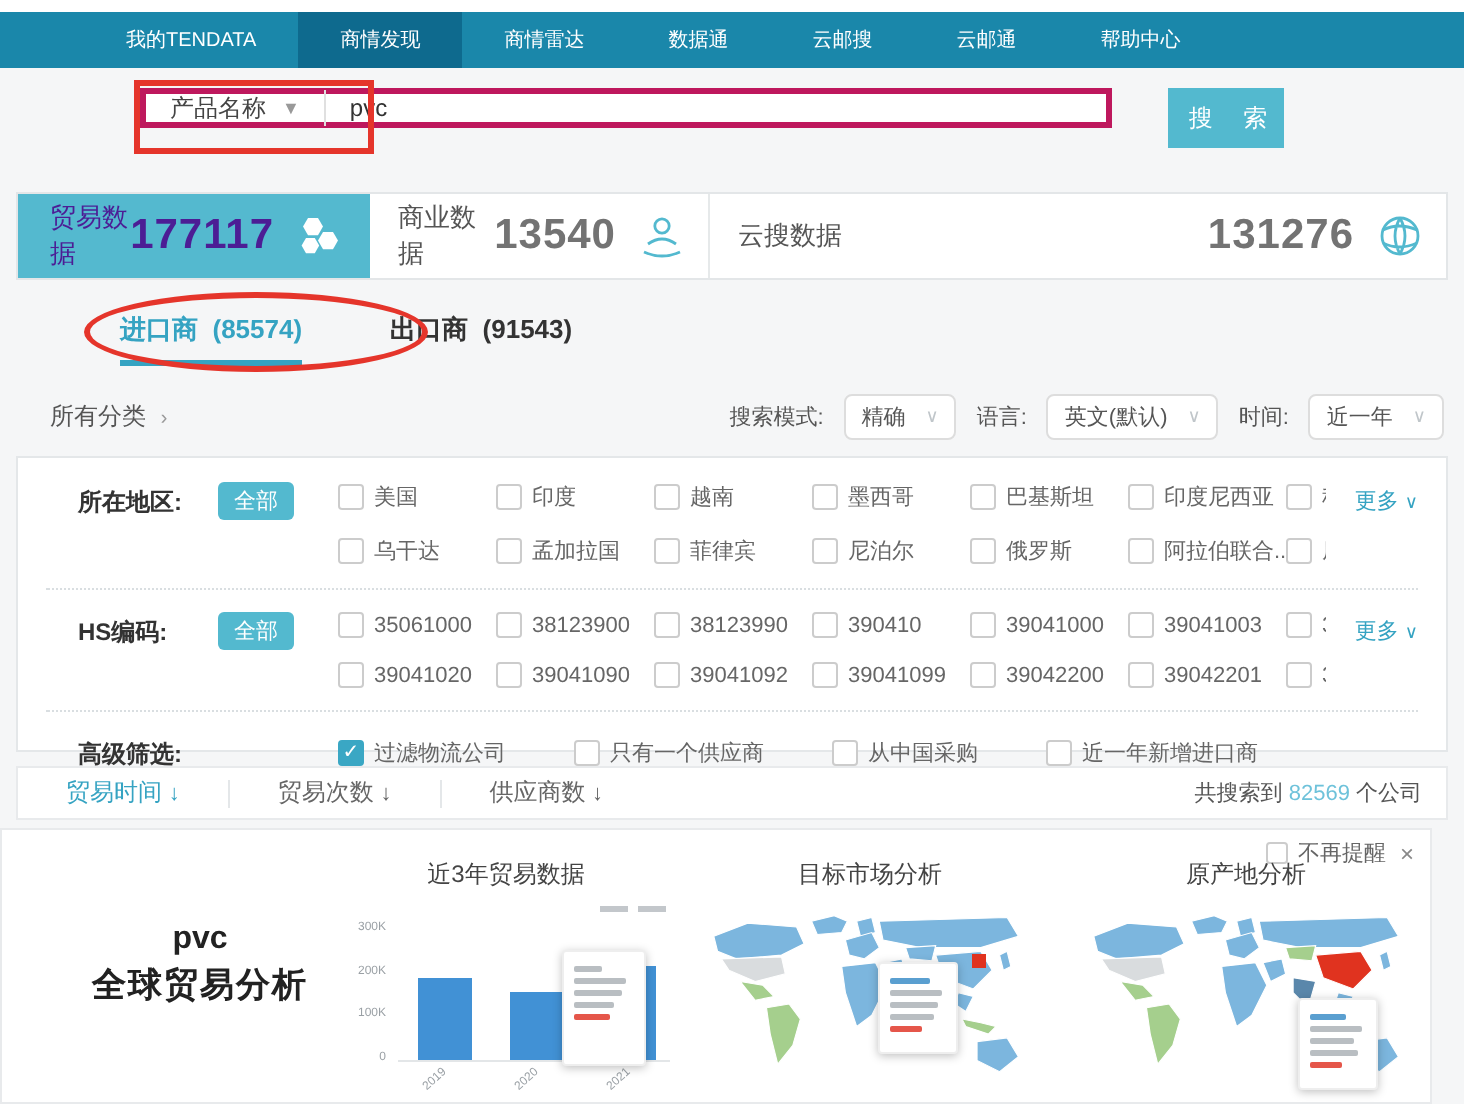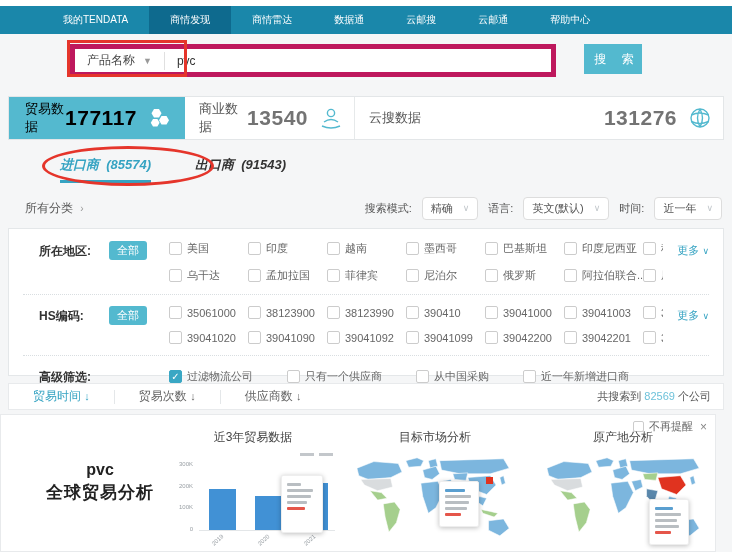--- a/index.html
+++ b/index.html
@@ -8,43 +8,43 @@
   #page { position:relative; width:732px; height:552px; background:#f5f6f7; }
 
   
   .topstrip { position:absolute; top:0; left:0; width:732px; height:6px; background:#fff; }
   .nav { position:absolute; top:6px; left:0; width:732px; height:28px; background:#1a87aa; display:flex; align-items:stretch; padding-left:42px; }
   .nav-item { color:#fff; font-size:10px; display:flex; align-items:center; padding:0 21px; cursor:pointer; white-space:nowrap; }
   .nav-item.active { background:#0e6a8e; }
 
   
   .search-wrap { position:absolute; top:44px; left:70px; height:30px; display:flex; }
-  .search-box { width:486px; height:33px; background:#fff; border:5px solid #be185d; display:flex; align-items:center; }
+  .search-box { width:486px; height:20px; background:#fff; border:3px solid #be185d; display:flex; align-items:center; }
   .search-cat { display:flex; align-items:center; gap:8px; padding:0 12px; font-size:12px; color:#444; cursor:pointer; }
   .search-cat .chev { color:#999; font-size:9px; }
   .search-sep { width:1px; height:18px; background:#e0e0e0; }
   .search-query { font-size:12px; color:#333; padding:0 12px; flex:1; }
   .search-btn { margin-left:28px; width:58px; height:30px; background:#53b9cf; color:#fff; font-size:12px; border:none; letter-spacing:6px; padding-left:8px; cursor:pointer; }
   .anno-rect { position:absolute; top:40px; left:67px; width:120px; height:37px; border:3px solid #e5352b; pointer-events:none; }
 
   
   .stats { position:absolute; top:96px; left:8px; width:716px; height:44px; background:#fff; border:1px solid #e3e6e8; display:flex; }
   .stat-seg { display:flex; align-items:center; }
-  .seg1 { width:176px; background:#54b9cf; color:#000000; padding:0 12px 0 16px; }
+  .seg1 { width:176px; background:#54b9cf; color:#4c1d95; padding:0 12px 0 16px; }
   .seg2 { width:170px; padding:0 10px 0 14px; border-right:1px solid #e6e9ea; }
   .seg3 { flex:1; padding:0 10px 0 14px; }
   .stat-label { font-size:13px; }
   .seg2 .stat-label, .seg3 .stat-label { color:#555; }
   .stat-value { font-size:21px; font-weight:bold; margin-left:auto; letter-spacing:0.5px; }
   .seg2 .stat-value, .seg3 .stat-value { color:#737373; }
   .stat-icon { margin-left:10px; width:26px; height:26px; flex:0 0 auto; }
 
   
   .tabs { position:absolute; top:156px; left:8px; display:flex; gap:44px; padding-left:52px; }
-  .tab { font-size:13px; color:#333; font-weight:bold; cursor:pointer; padding-bottom:9px; position:relative; white-space:nowrap;font-style:italic; }
+  .tab { font-size:13px; color:#333; font-weight:bold; cursor:pointer; padding-bottom:9px; position:relative; white-space:nowrap; }
   .tab.active { color:#35a3c2; }
   .tab.active:after { content:""; position:absolute; left:0; right:0; bottom:0; height:3px; background:#35a3c2; }
   .anno-ellipse { position:absolute; top:146px; left:42px; width:172px; height:40px; border:3px solid #e5352b; border-radius:50%; pointer-events:none; }
 
   
   .opts-row { position:absolute; top:196px; left:8px; width:716px; height:24px; display:flex; align-items:center; }
   .all-cat { font-size:12px; color:#555; padding-left:17px; cursor:pointer; }
   .all-cat .chev { color:#999; font-size:10px; margin-left:4px; }
   .opts-right { margin-left:auto; display:flex; align-items:center; gap:10px; padding-right:2px; }
   .opt-label { font-size:11px; color:#555; }

